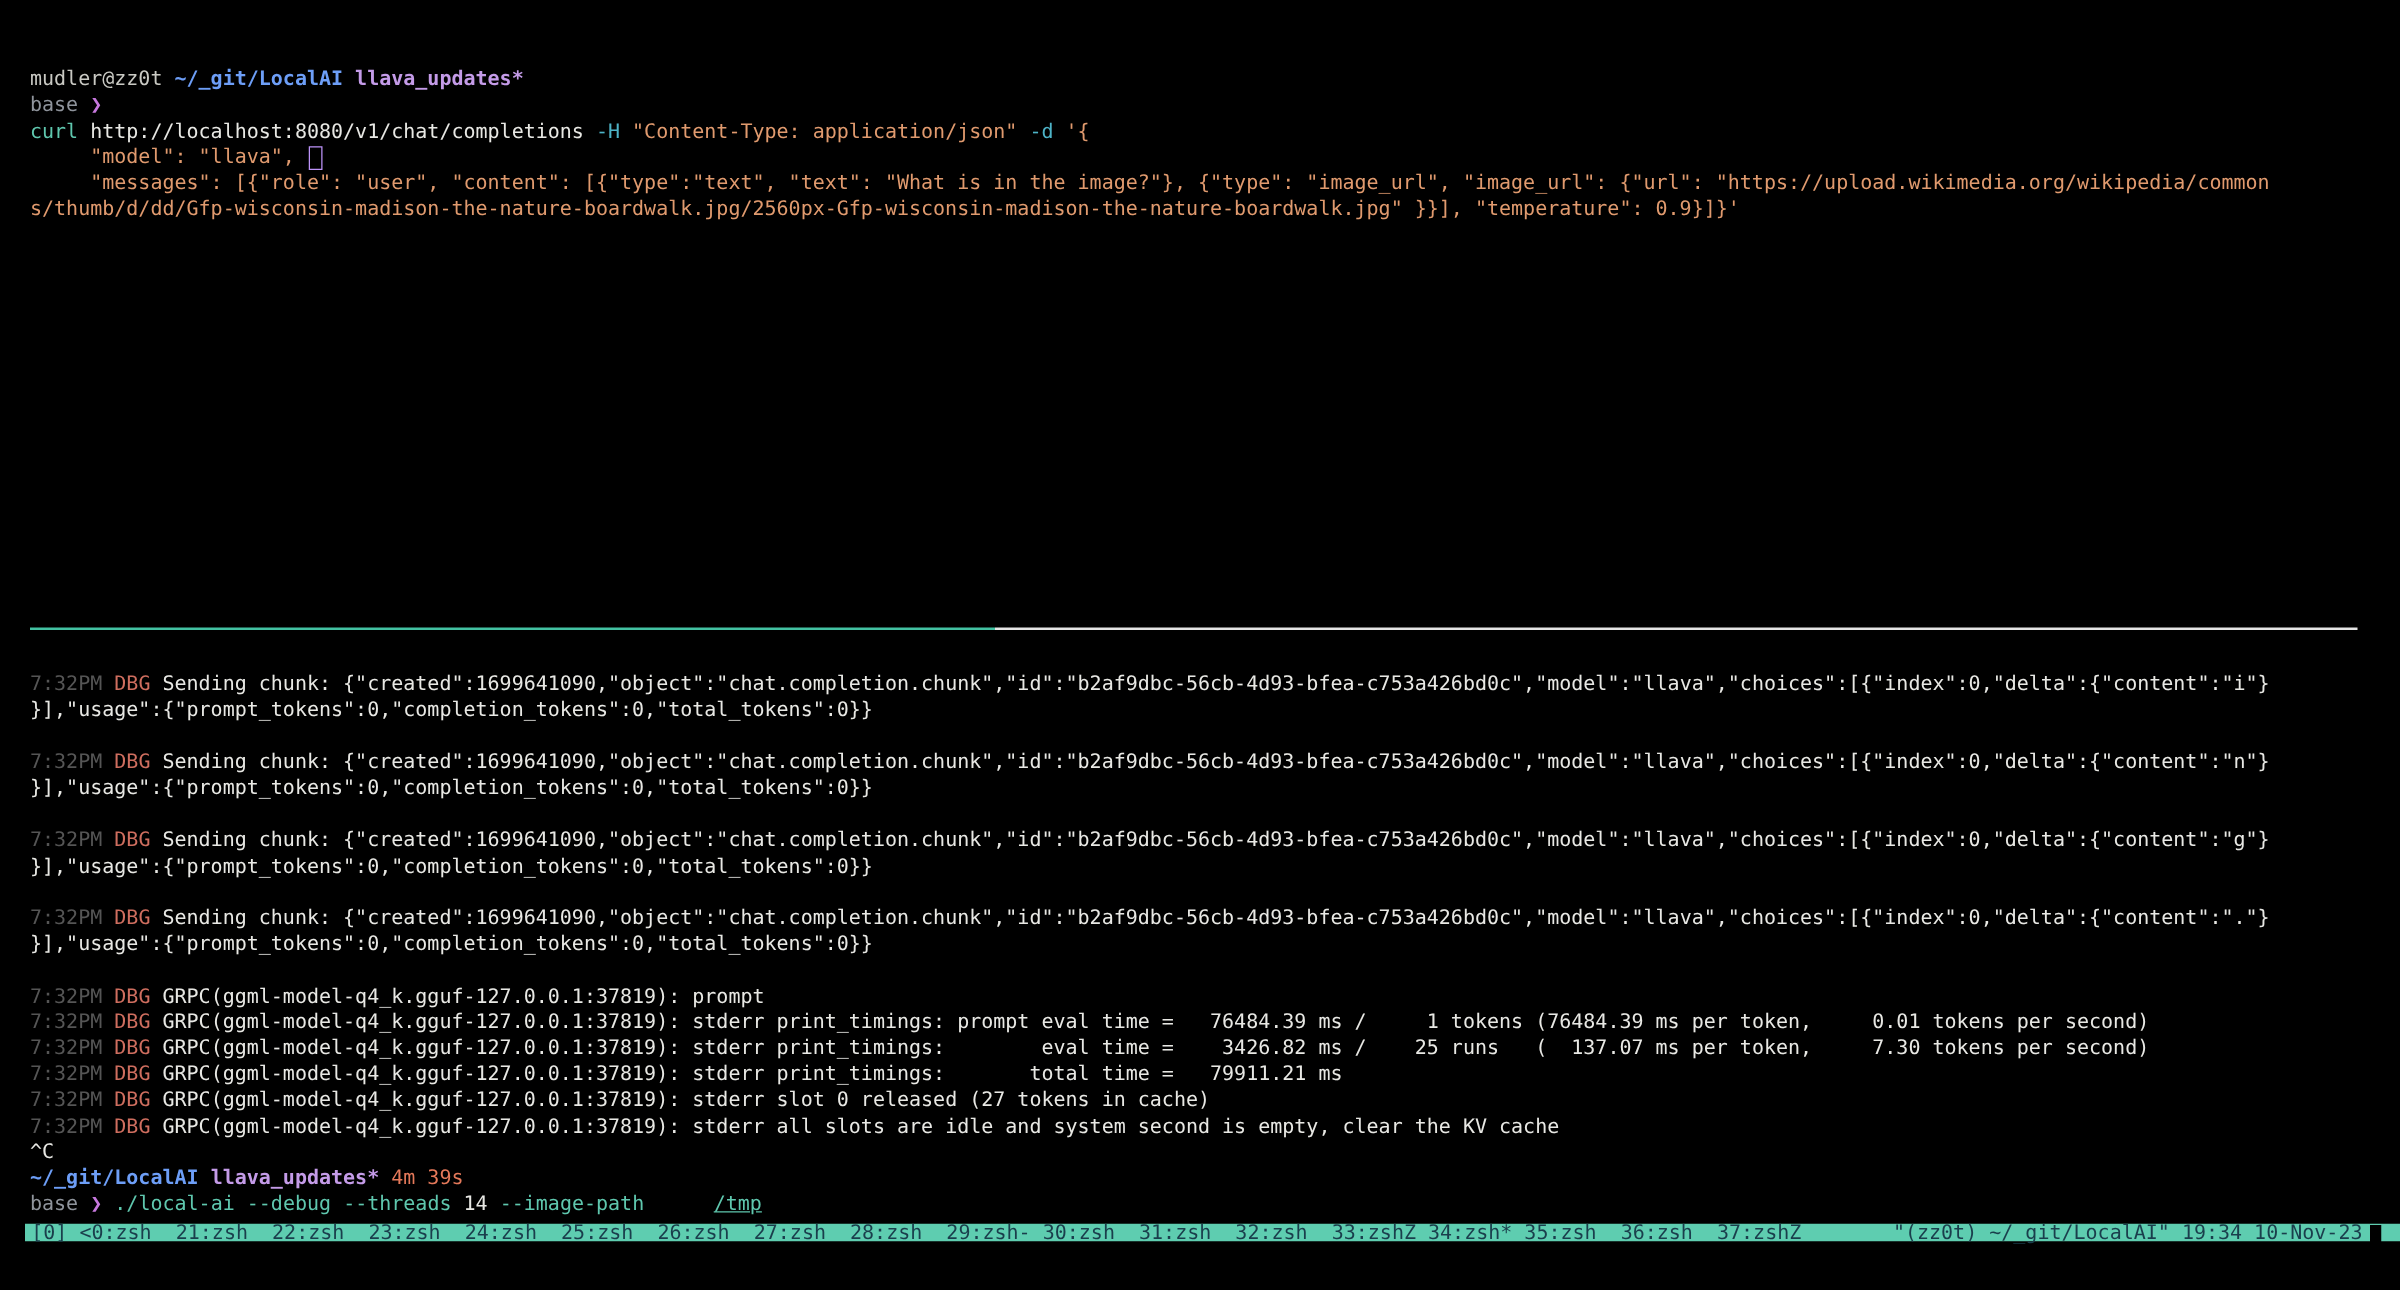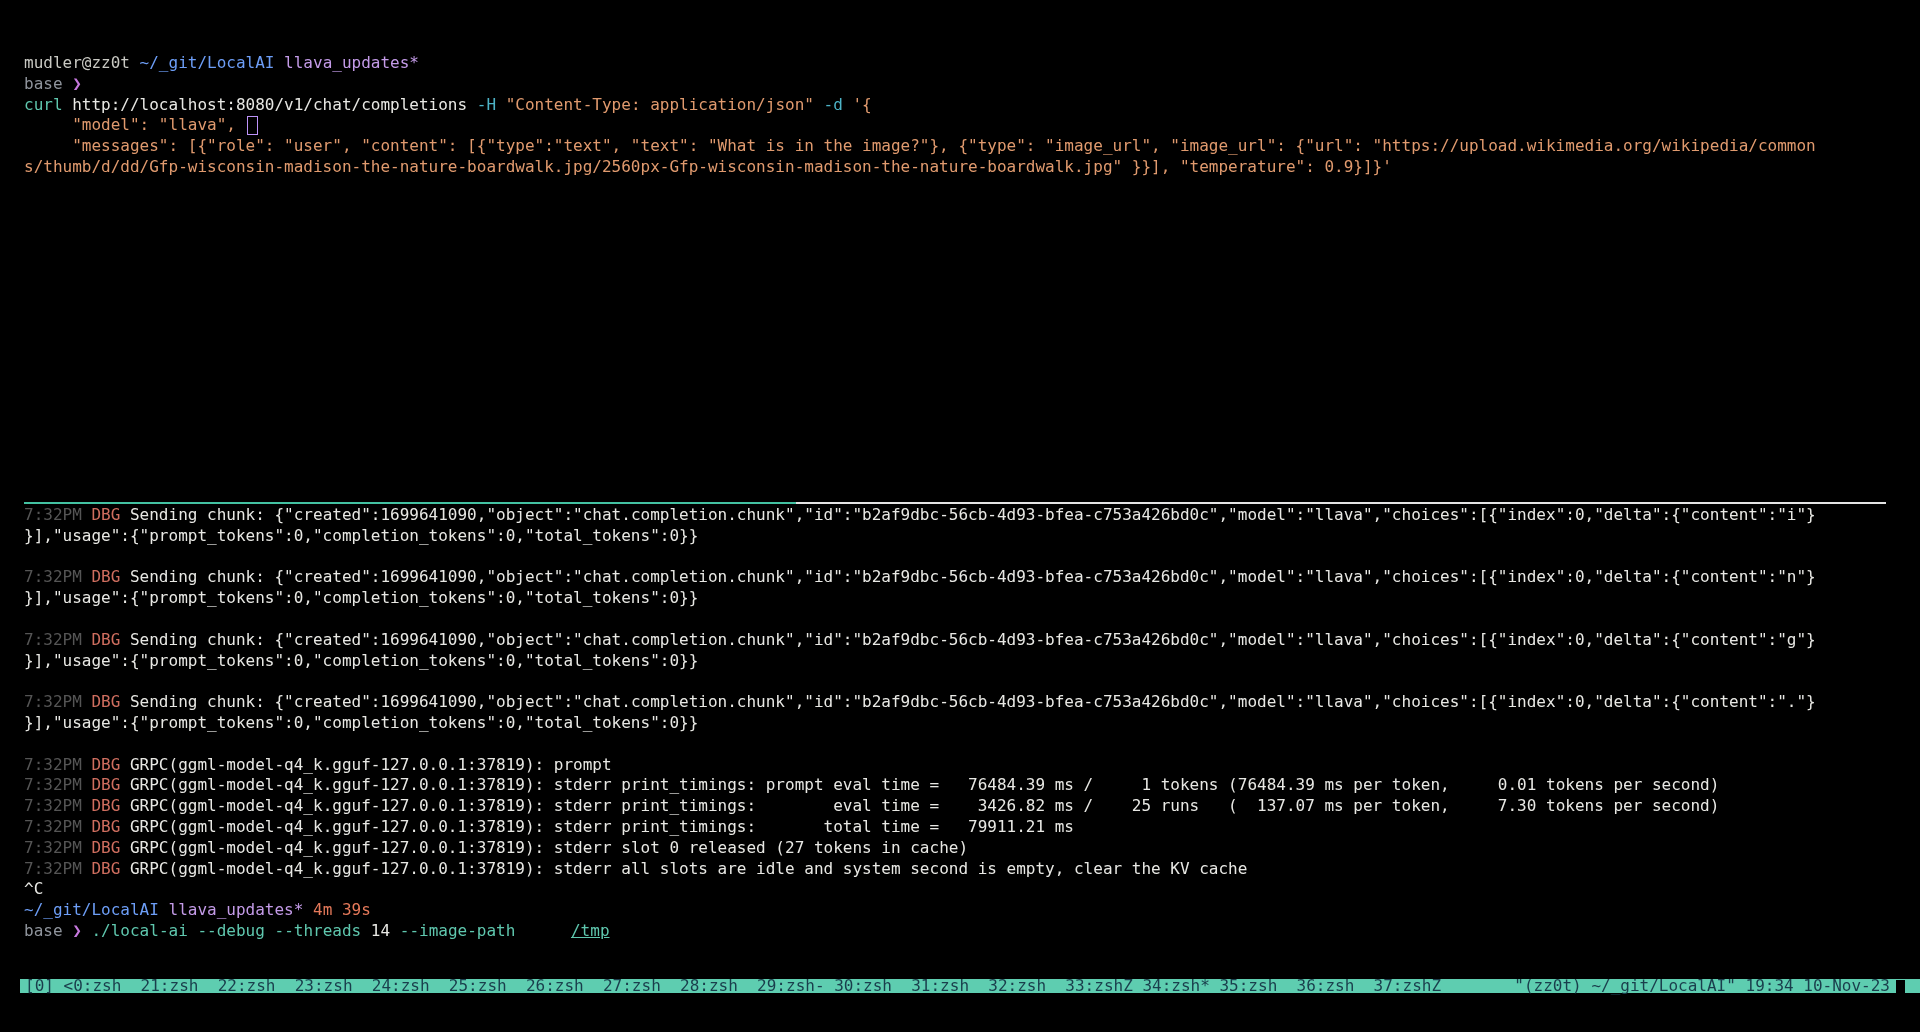--- a/index.html
+++ b/index.html
@@ -3,29 +3,29 @@
 <meta charset="utf-8">
 <style>
   html,body{margin:0;padding:0;}
   body{
     width:1920px;height:1032px;background:#000000;position:relative;overflow:hidden;
     font-family:"DejaVu Sans Mono","Liberation Mono",monospace;
     font-size:16px;line-height:20.8px;color:var(--fg);
   }
   .block{position:absolute;left:24px;}
   #top-block{top:53px;}
-  #log-block{top:505px;}
+  #log-block{top:537px;}
   .term-line{white-space:pre;height:20.8px;}
   .seg{white-space:pre;}
   .fg{color:var(--fg);margin-top:20px;}
   .host{color:var(--host);}
   .gray{color:var(--gray);}
   .dgray{color:var(--dgray);}
-  .blue{color:var(--blue);}
-  .purple{color:var(--purple);}
+  .blue{color:var(--blue);font-weight:bold;}
+  .purple{color:var(--purple);font-weight:bold;}
   .magenta{color:var(--magenta);}
   .teal{color:var(--teal);}
   .tealu{color:var(--teal);text-decoration:underline;margin-left:46px;}
   .cyan{color:var(--cyan);}
   .orange{color:var(--orange);}
   .red{color:var(--red);}
   .dur{color:var(--dur);}
   .cursorbox{display:inline-block;width:9px;height:17px;border:1px solid var(--cursor);vertical-align:middle;margin-left:1px;}
   #divider{position:absolute;left:24px;top:502px;width:1862px;height:2px;font-size:0;}
   #divider .d-teal{display:inline-block;height:2px;width:772px;background:var(--divider_teal);vertical-align:top;}

